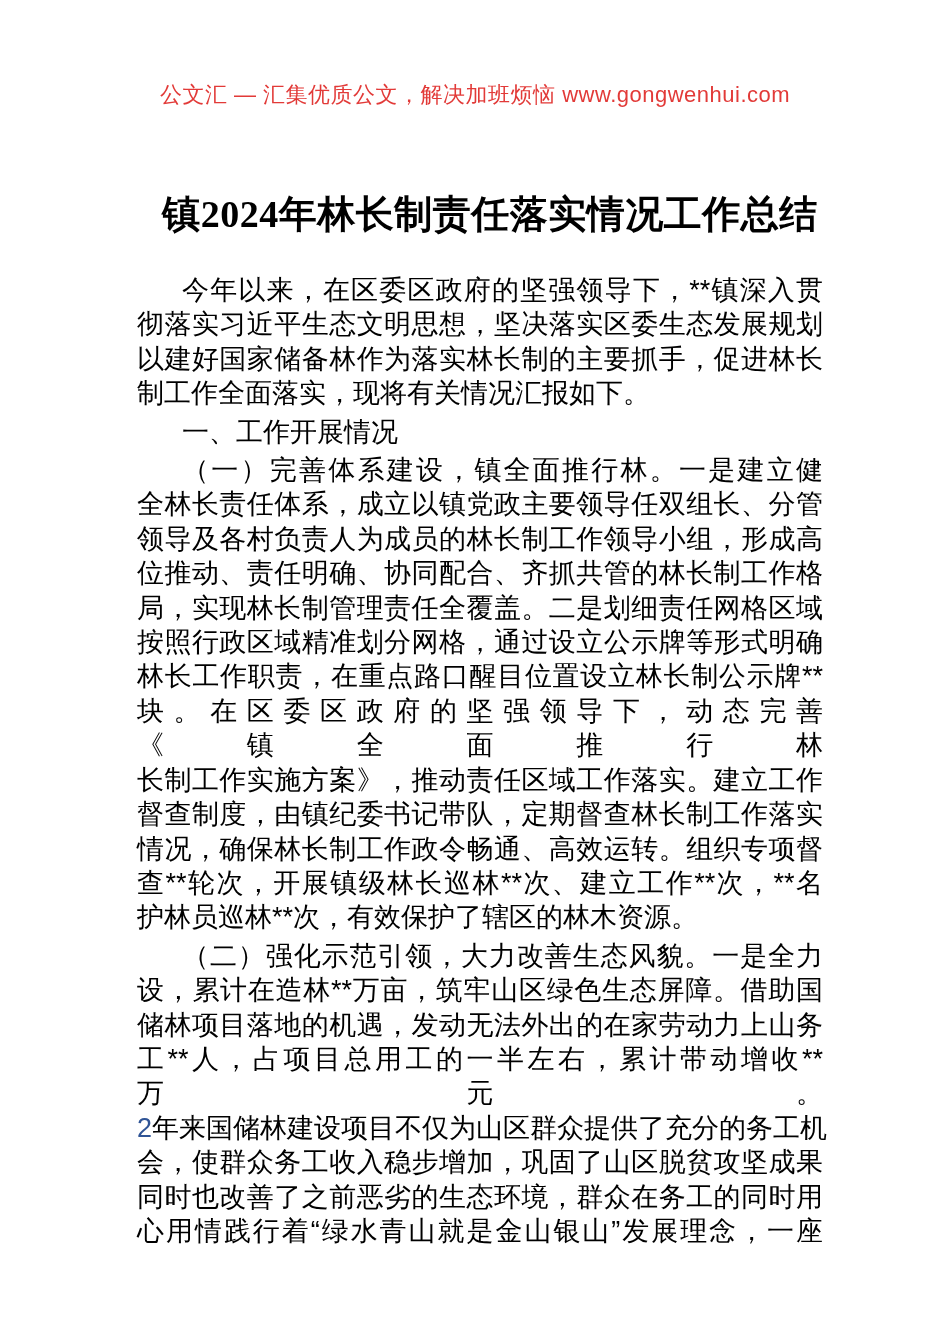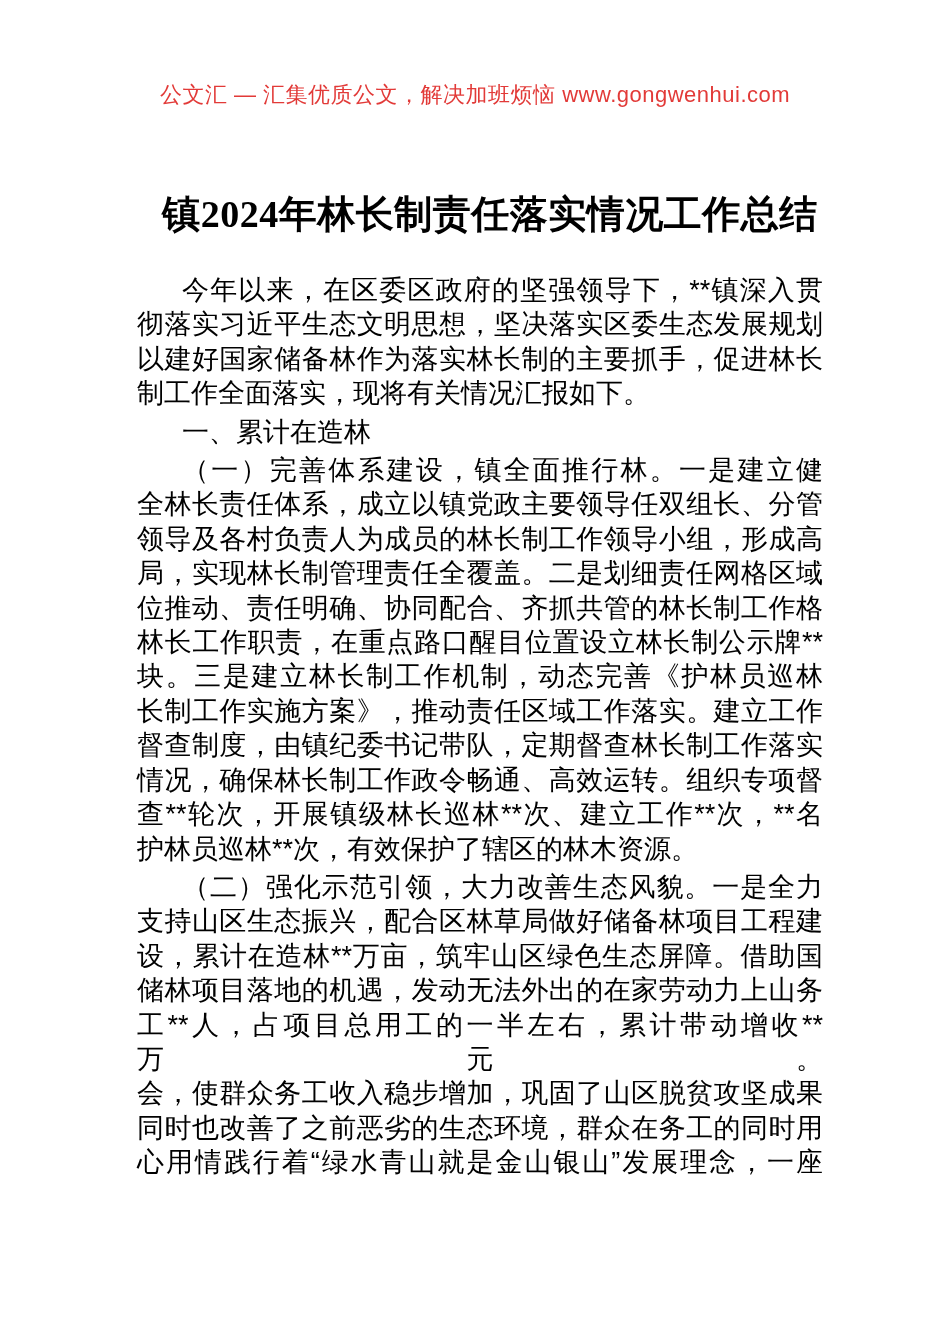--- a/index.html
+++ b/index.html
@@ -63,40 +63,41 @@
   <div class="site-header">公文汇 — 汇集优质公文，解决加班烦恼 www.gongwenhui.com</div>
   <h1 class="doc-title">镇2024年林长制责任落实情况工作总结</h1>
   <div class="doc-body">
       <div class="para">
         <div class="line indent"><span>今年以来，在区委区政府的坚强领导下，**镇深入贯</span></div>
         <div class="line"><span>彻落实习近平生态文明思想，坚决落实区委生态发展规划</span></div>
         <div class="line"><span>以建好国家储备林作为落实林长制的主要抓手，促进林长</span></div>
         <div class="line noj"><span>制工作全面落实，现将有关情况汇报如下。</span></div>
       </div>
       <div class="para">
-        <div class="line indent noj"><span>一、累计在造林</span></div>
+        <div class="line indent noj"><span>一、工作开展情况</span></div>
       </div>
       <div class="para">
         <div class="line indent"><span>（一）完善体系建设，镇全面推行林。一是建立健</span></div>
         <div class="line"><span>全林长责任体系，成立以镇党政主要领导任双组长、分管</span></div>
         <div class="line"><span>领导及各村负责人为成员的林长制工作领导小组，形成高</span></div>
+        <div class="line"><span>位推动、责任明确、协同配合、齐抓共管的林长制工作格</span></div>
         <div class="line"><span>局，实现林长制管理责任全覆盖。二是划细责任网格区域</span></div>
-        <div class="line"><span>位推动、责任明确、协同配合、齐抓共管的林长制工作格</span></div>
+        <div class="line"><span>按照行政区域精准划分网格，通过设立公示牌等形式明确</span></div>
         <div class="line"><span>林长工作职责，在重点路口醒目位置设立林长制公示牌**</span></div>
-        <div class="line"><span>块。三是建立林长制工作机制，动态完善《护林员巡林</span></div>
+        <div class="line"><span>块。在区委区政府的坚强领导下，动态完善《镇全面推行林</span></div>
         <div class="line"><span>长制工作实施方案》，推动责任区域工作落实。建立工作</span></div>
         <div class="line"><span>督查制度，由镇纪委书记带队，定期督查林长制工作落实</span></div>
         <div class="line"><span>情况，确保林长制工作政令畅通、高效运转。组织专项督</span></div>
         <div class="line"><span>查**轮次，开展镇级林长巡林**次、建立工作**次，**名</span></div>
         <div class="line noj"><span>护林员巡林**次，有效保护了辖区的林木资源。</span></div>
       </div>
       <div class="para">
         <div class="line indent"><span>（二）强化示范引领，大力改善生态风貌。一是全力</span></div>
-        <div class="line"><span>支持山区生态振兴，配合区林草局做好储备林项目工程建</span></div>
         <div class="line"><span>设，累计在造林**万亩，筑牢山区绿色生态屏障。借助国</span></div>
         <div class="line"><span>储林项目落地的机遇，发动无法外出的在家劳动力上山务</span></div>
         <div class="line"><span>工**人，占项目总用工的一半左右，累计带动增收**万元。</span></div>
+        <div class="line"><span class="accent">2</span><span>年来国储林建设项目不仅为山区群众提供了充分的务工机</span></div>
         <div class="line"><span>会，使群众务工收入稳步增加，巩固了山区脱贫攻坚成果</span></div>
         <div class="line"><span>同时也改善了之前恶劣的生态环境，群众在务工的同时用</span></div>
         <div class="line"><span>心用情践行着“绿水青山就是金山银山”发展理念，一座</span></div>
       </div>
     </div>
 </div>
 
 </body></html>

